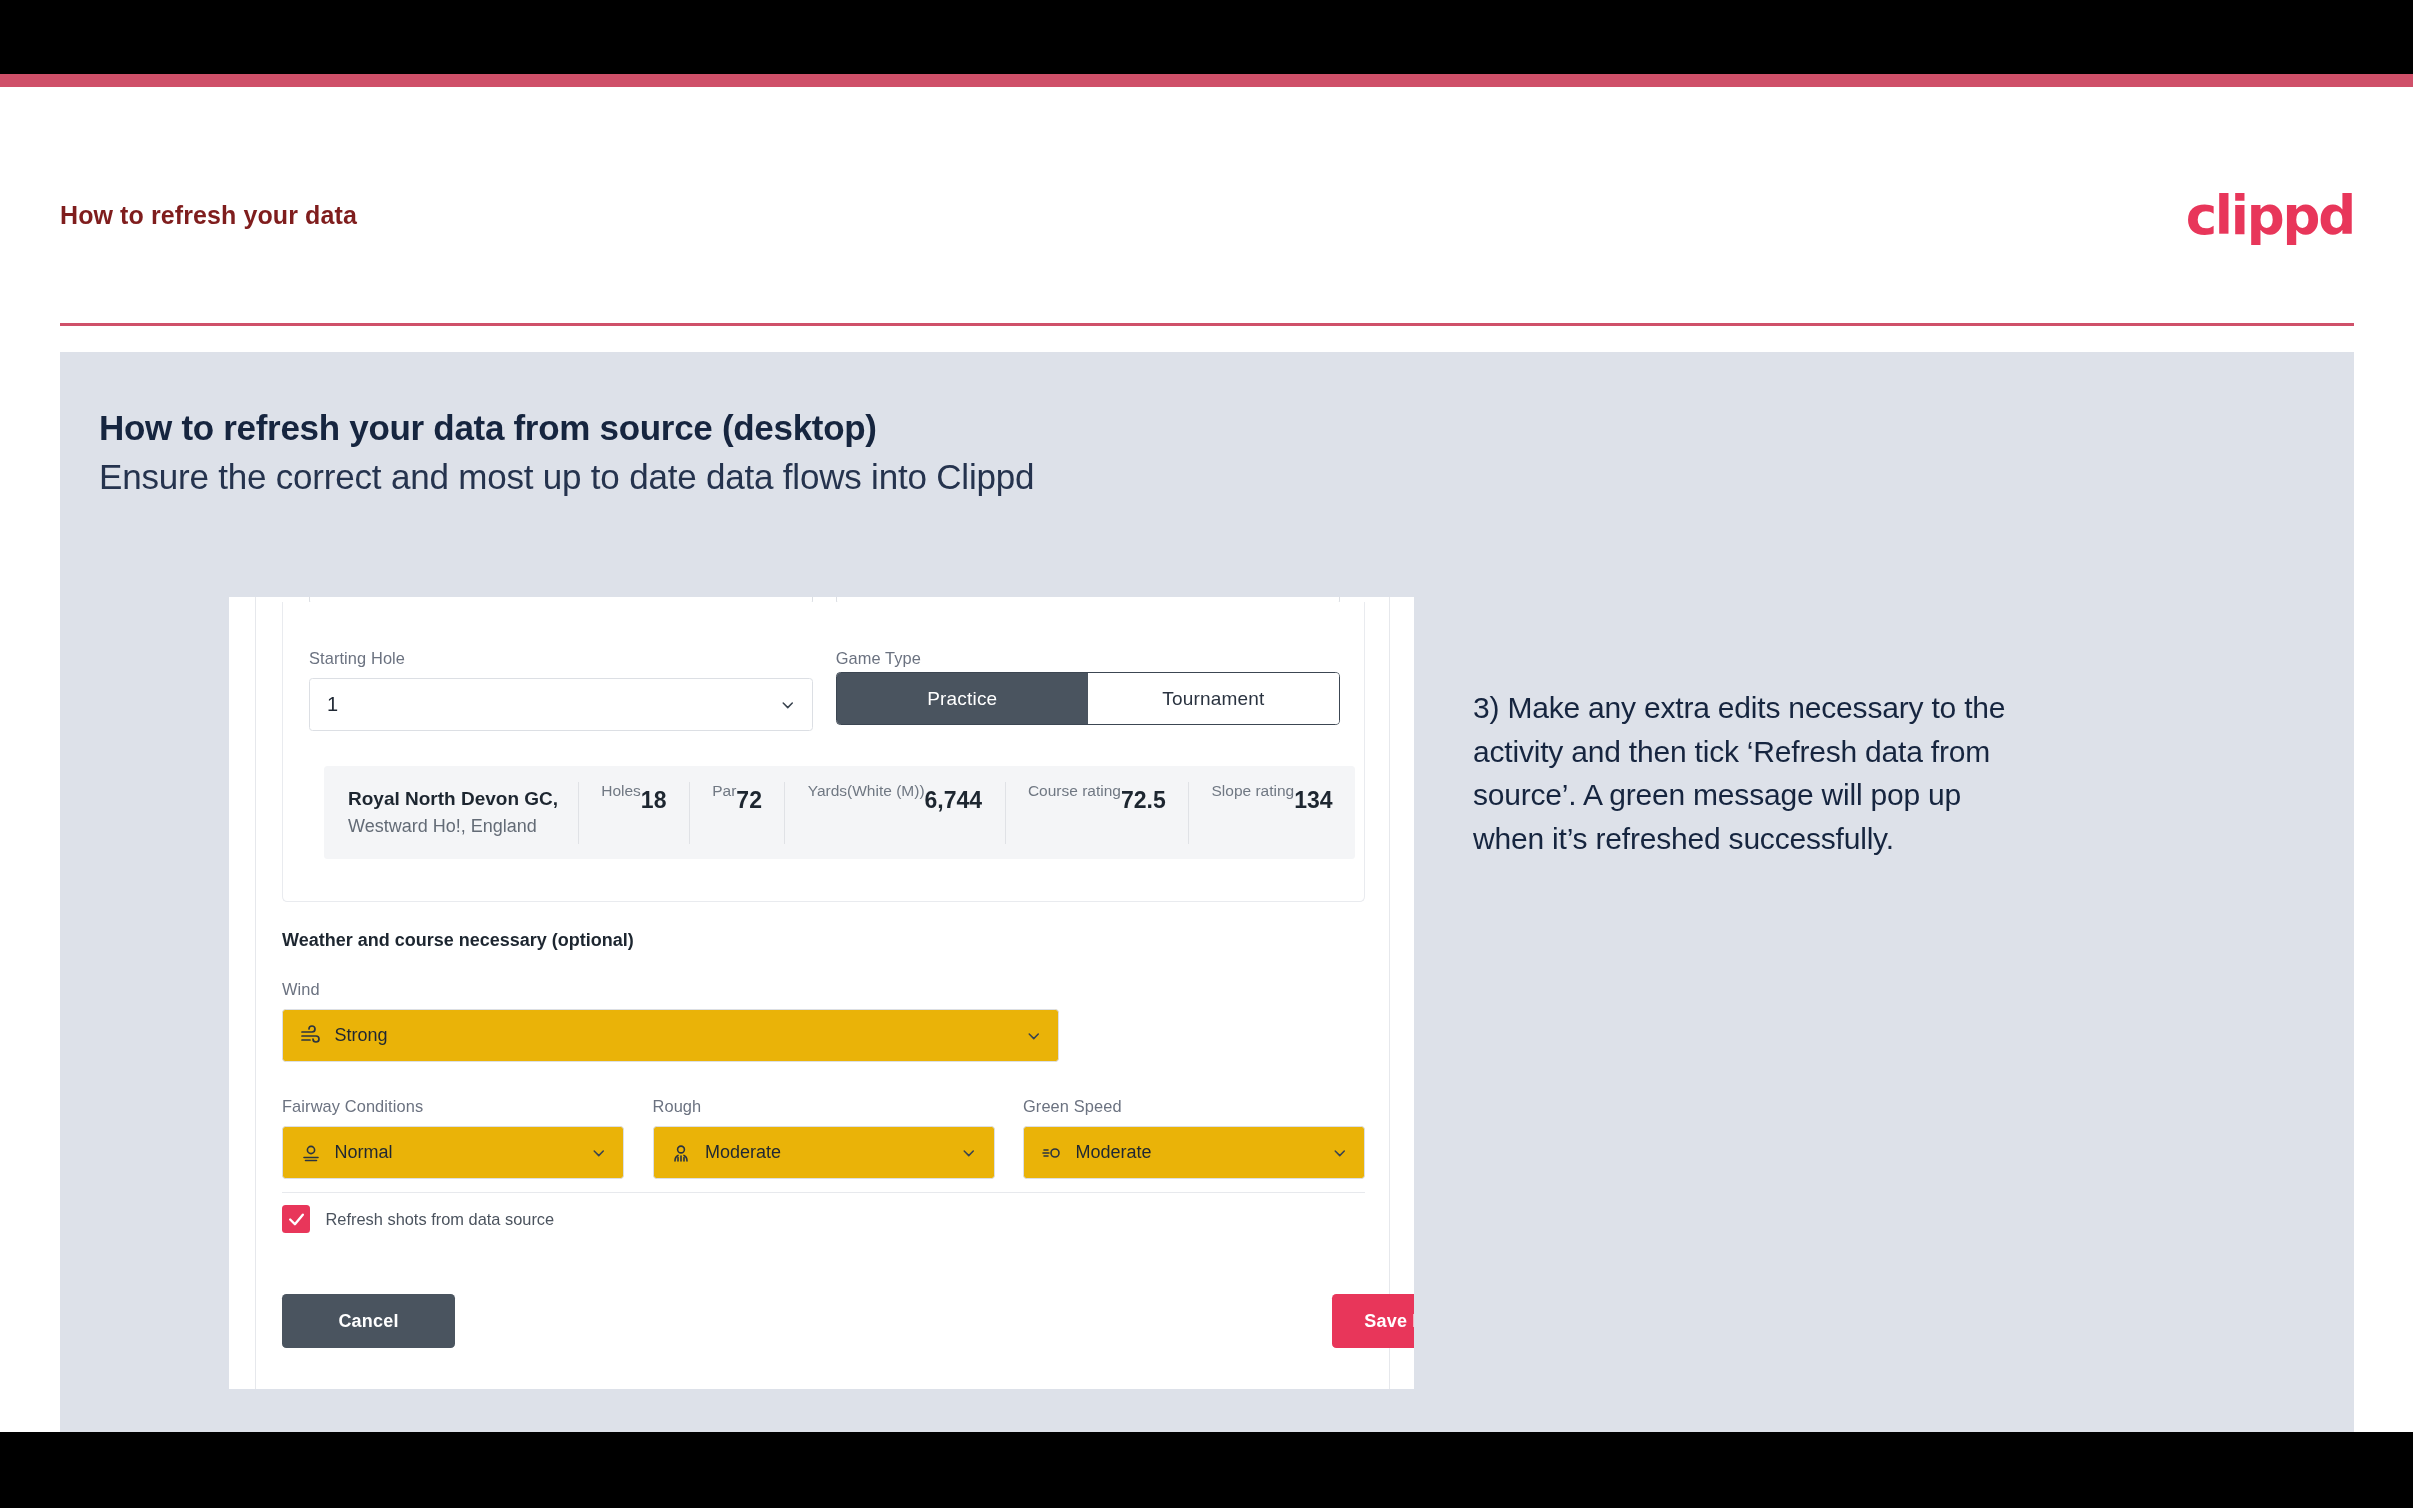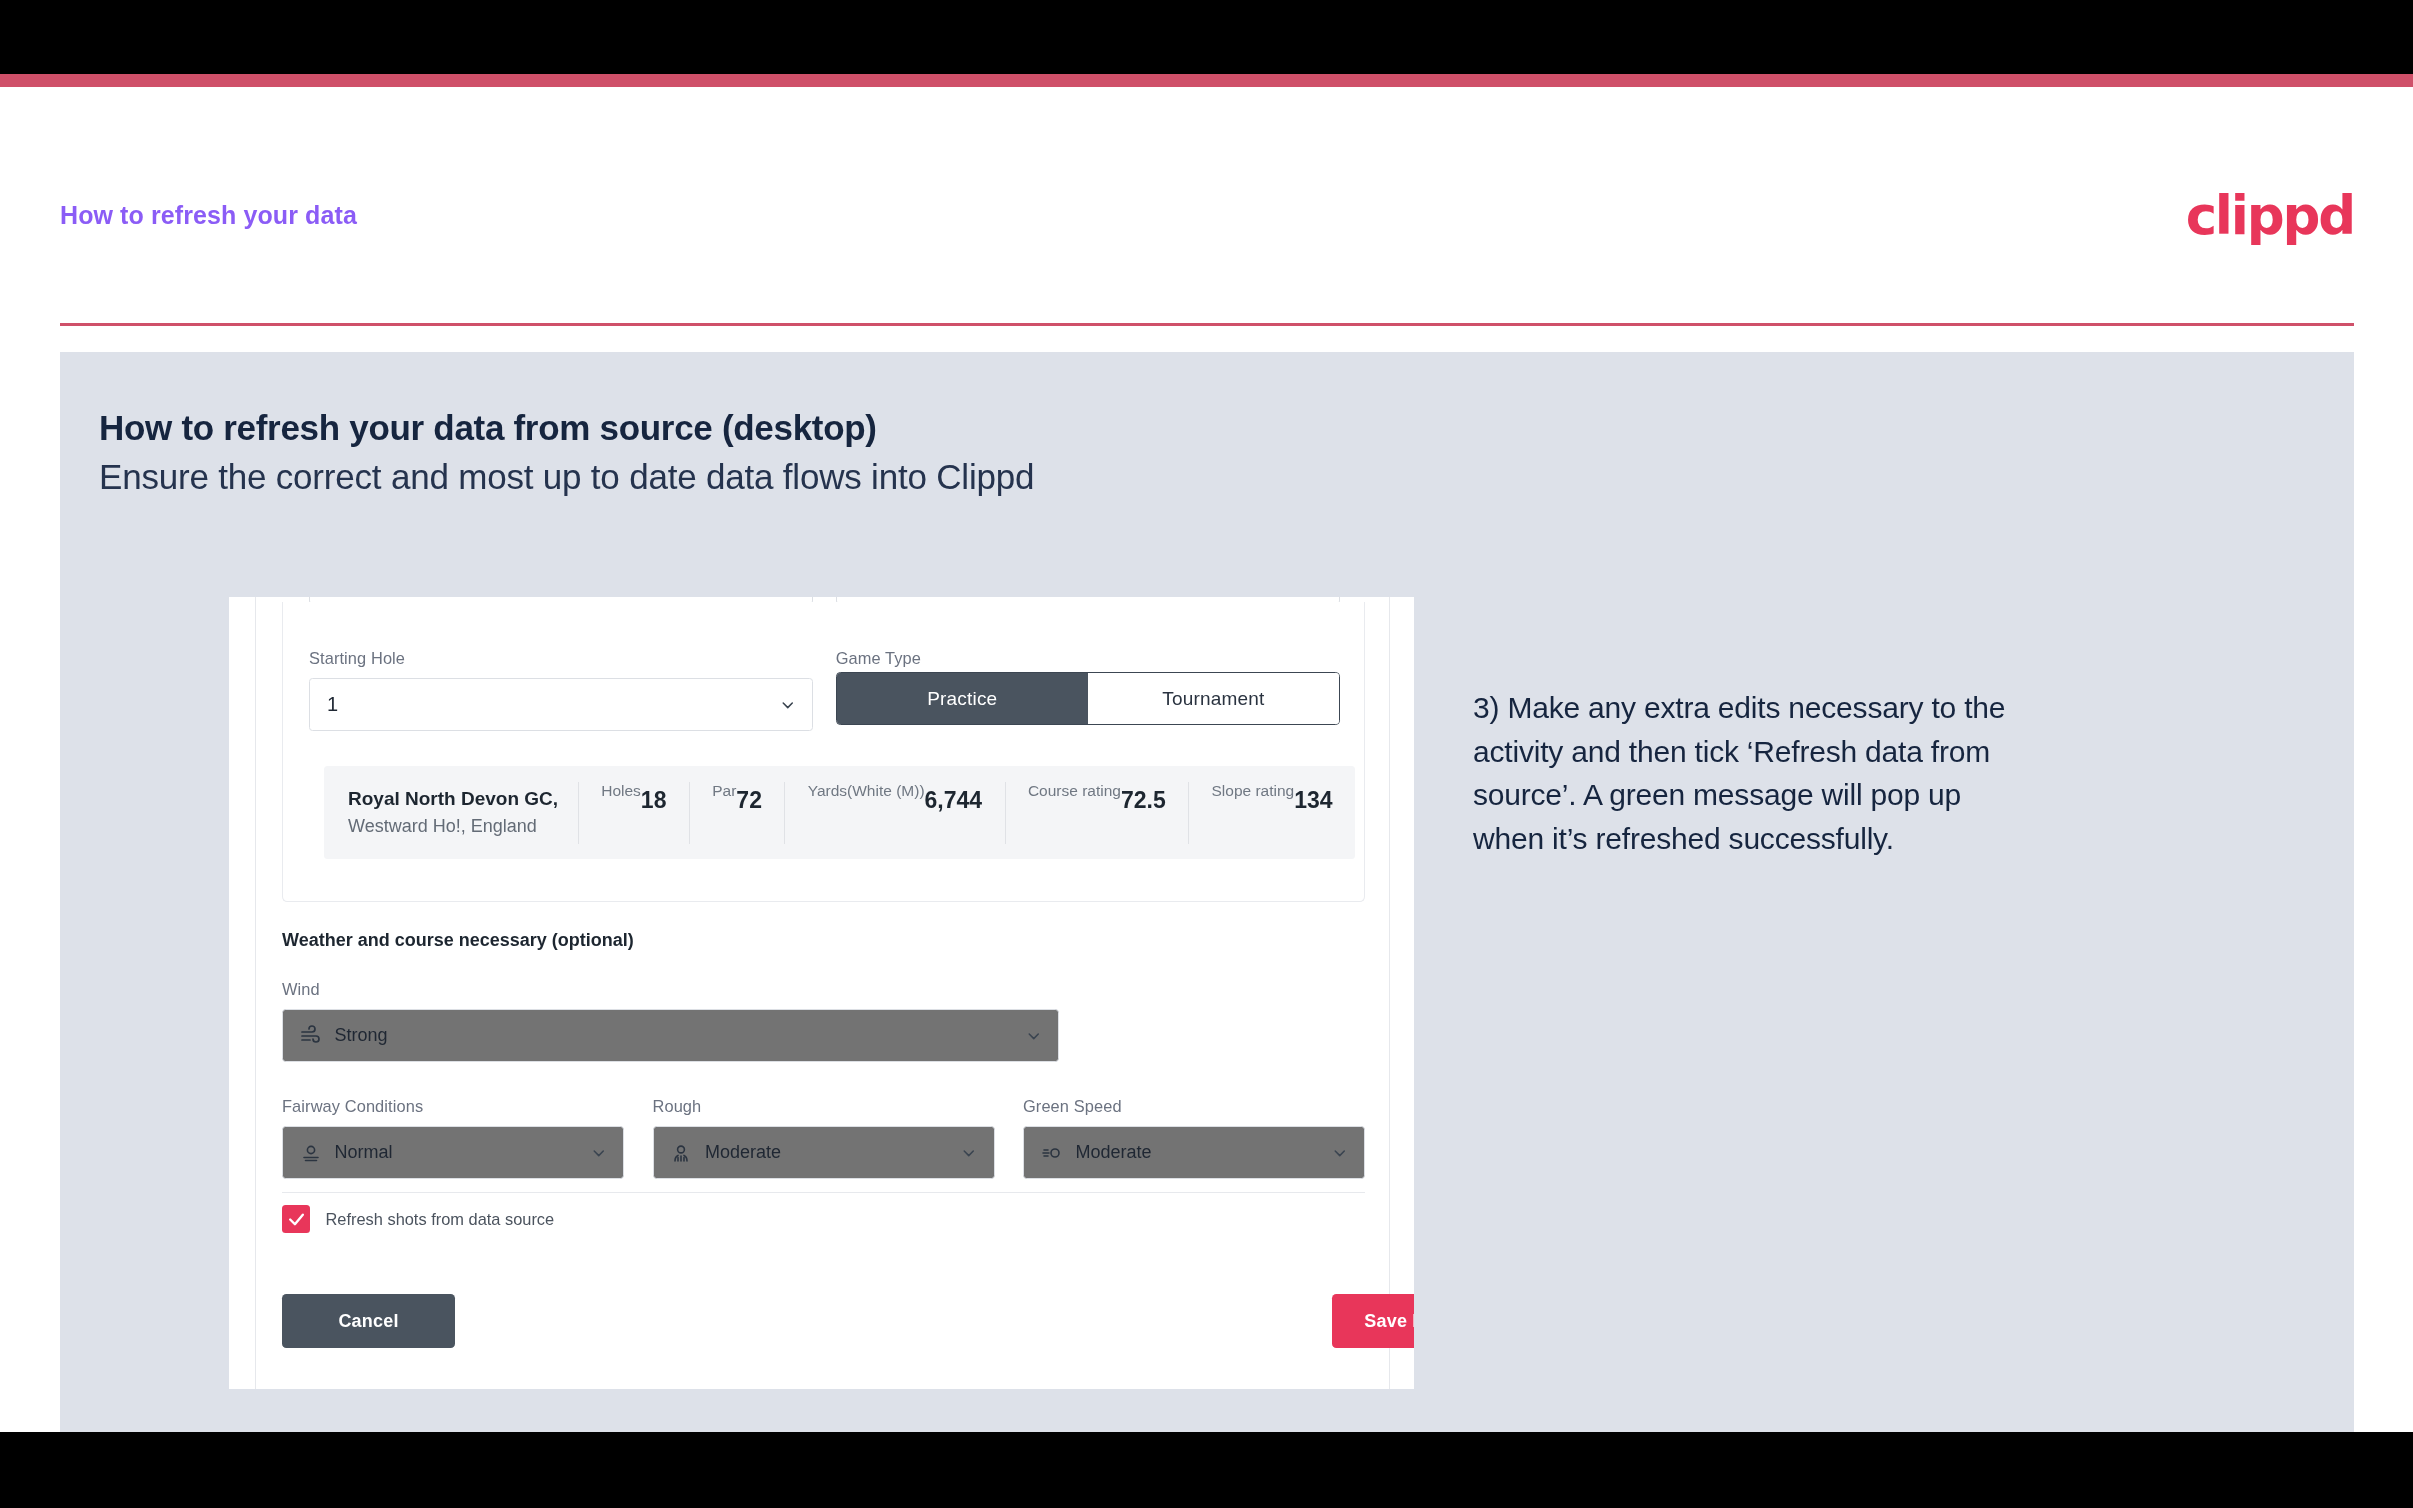--- a/index.html
+++ b/index.html
@@ -33,21 +33,21 @@
 
   
   .header {
     position:absolute; left:0; top:0; width:2413px; height:147px;
   }
   .header-title {
     position:absolute; left:60px; top:128px;
     transform: translateY(-50%);
     font-size: 25px;
     font-weight: bold;
-    color: #8b5cf6;
+    color: #7f1d1d;
     letter-spacing: 0.1px;
   }
   .logo {
     position:absolute; right:59px; top:128px;
     transform: translateY(-50%);
     font-size: 53px;
     font-weight: bold;
     color: #e8365a;
     letter-spacing: -2.2px;
     font-family: "DejaVu Sans", sans-serif;
@@ -154,21 +154,21 @@
 
   
   .weather-title {
     position:absolute; left:26px; top:333px;
     font-size:18px; font-weight:bold; color:#1d2630;
   }
   .w-row1 { position:absolute; left:26px; top:383px; width:777px; display:flex; gap:28.5px; }
   .w-row2 { position:absolute; left:26px; top:500px; width:1083px; display:flex; gap:28.5px; }
   .w-cell { flex:1; }
   .w-select {
-    margin-top:10.4px; height:53px; background:#737373;
+    margin-top:10.4px; height:53px; background:#eab308;
     border:0.9px solid #dcdfe4; border-radius:3.5px;
     display:flex; align-items:center; padding:0 15.5px; position:relative;
   }
   .w-icon { width:24px; height:24px; margin-right:12px; flex:none; }
   .w-icon svg { display:block; width:24px; height:24px; }
   .w-val { font-size:18px; color:#1f2733; }
 
   .hr-sep {
     position:absolute; left:26px; top:595px; width:1083px; height:0.9px; background:#e7e9ed;
   }

